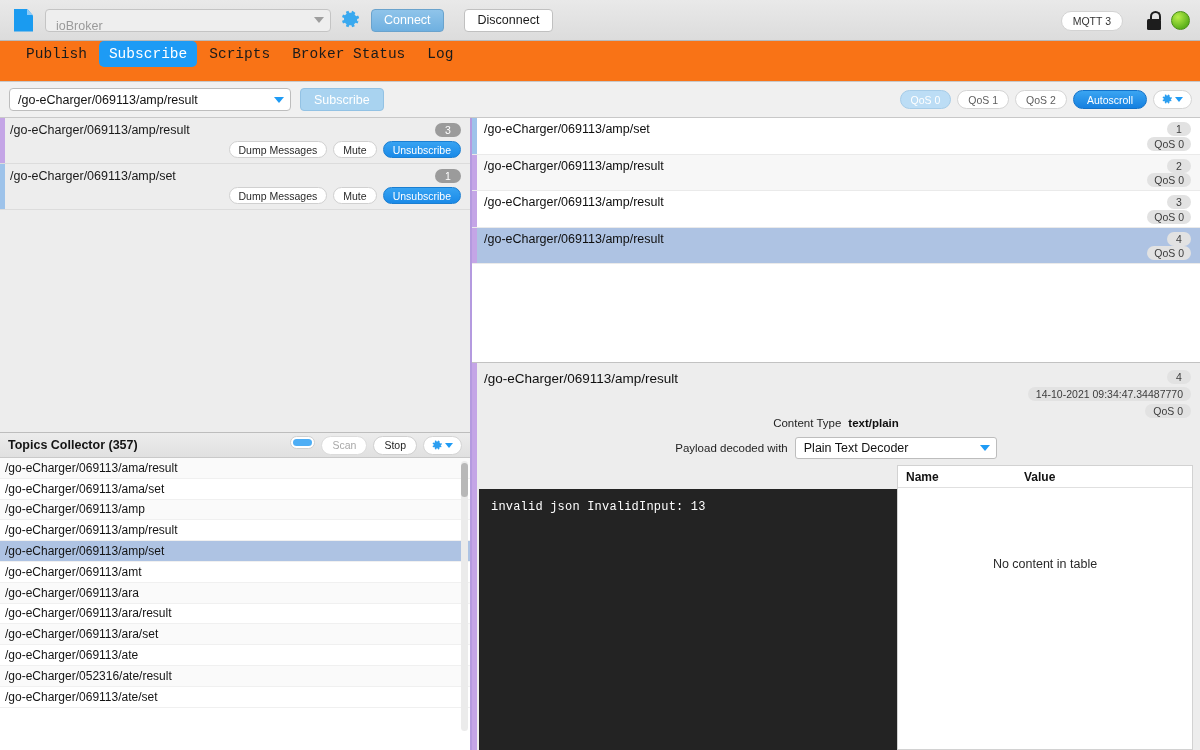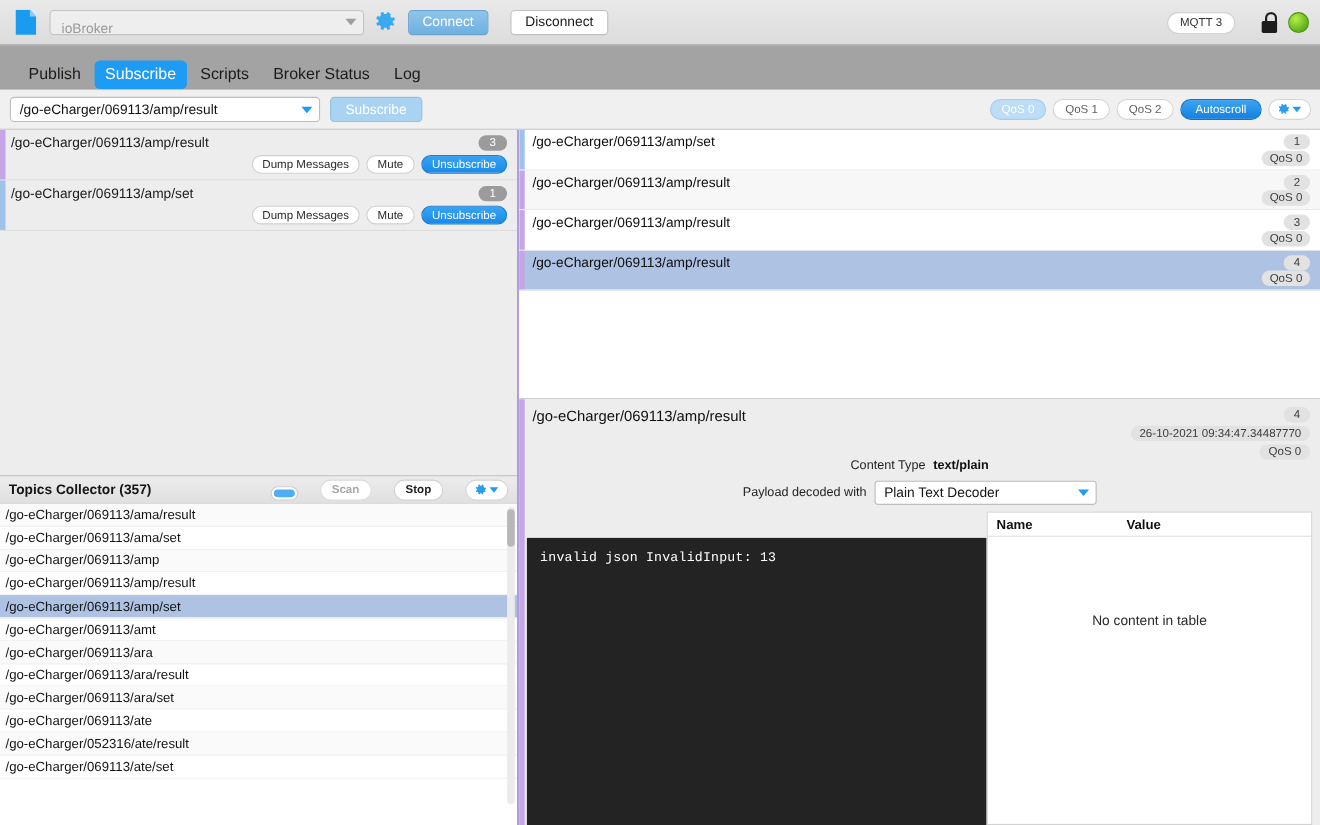--- a/index.html
+++ b/index.html
@@ -73,22 +73,22 @@
     background: #1d1d1d; border-radius: 1.5px;
   }
   .status-led {
     width: 19px; height: 19px; border-radius: 50%;
     background: radial-gradient(circle at 35% 30%, #b8ee4a, #5eb21c 70%, #4f9a16);
     border: 1px solid #4a8f14;
   }
 
   
   .navbar {
-    height: 41px; background: #a3a3a3; border-bottom: 1px solid #c8c8c8;
-    display: flex; align-items: flex-end; padding-left: 16px; gap: 2px;
+    height: 41px; background: #f97316; border-bottom: 1px solid #c8c8c8;
+    display: flex; align-items: flex-start; padding-left: 16px; gap: 2px; font-family: Liberation Mono, monospace;
   }
   .nav-tab {
     font-size: 14.5px; color: #1b1b1b; padding: 5px 10px;
     border-radius: 5px; font-weight: 500;
   }
   .nav-tab.active { background: #1d9bf5; color: #ffffff; }
 
   
   .subbar {
     height: 36px; background: #f0f0f0; border-bottom: 1px solid #c8c8c8;
@@ -166,21 +166,21 @@
   }
   .subs-fill { background: #ededed; flex: 1; }
 
   
   .tc-header {
     height: 26px; background: linear-gradient(to bottom, #ececec, #e0e0e0);
     border-top: 1px solid #bdbdbd; border-bottom: 1px solid #c9c9c9;
     display: flex; align-items: center; padding: 0 8px 0 8px; position: relative;
   }
   .tc-title { font-size: 12.5px; font-weight: bold; color: #141414; }
-  .tc-controls { position: absolute; right: 8px; display: flex; align-items: flex-end; gap: 20px; font-weight: bold; }
+  .tc-controls { position: absolute; right: 8px; display: flex; align-items: flex-start; gap: 6px; }
   .toggle-pill {
     width: 25px; height: 13px; border-radius: 7px;
     background: #ffffff; border: 1px solid #cfcfcf;
     display: flex; align-items: center; padding: 0 2px;
   }
   .toggle-pill .knob { width: 19px; height: 7px; border-radius: 4px; background: #4eaef5; }
   .tc-btn {
     height: 19px; border-radius: 10px; font-size: 10.5px;
     background: #ffffff; border: 1px solid #d0d0d0; color: #1f1f1f;
     display: flex; align-items: center; justify-content: center; padding: 0 10px;
@@ -424,21 +424,21 @@
       </div>
       <div class="msg-fill"></div>
     </div>
 
     <div class="detail">
       <div class="accent"></div>
 
       <div class="detail-head">
         <div class="topic">/go-eCharger/069113/amp/result</div>
         <div class="d-badge d-idx">4</div>
-        <div class="d-badge d-time">26-10-2021  09:34:47.34487770</div>
+        <div class="d-badge d-time">14-10-2021  09:34:47.34487770</div>
         <div class="d-badge d-qos">QoS 0</div>
       </div>
 
       <div class="meta-row">
         <span class="meta-label">Content Type</span>
         <span class="meta-value">text/plain</span>
       </div>
 
       <div class="meta-row" style="margin-top:8px">
         <span class="meta-label">Payload decoded with</span>

